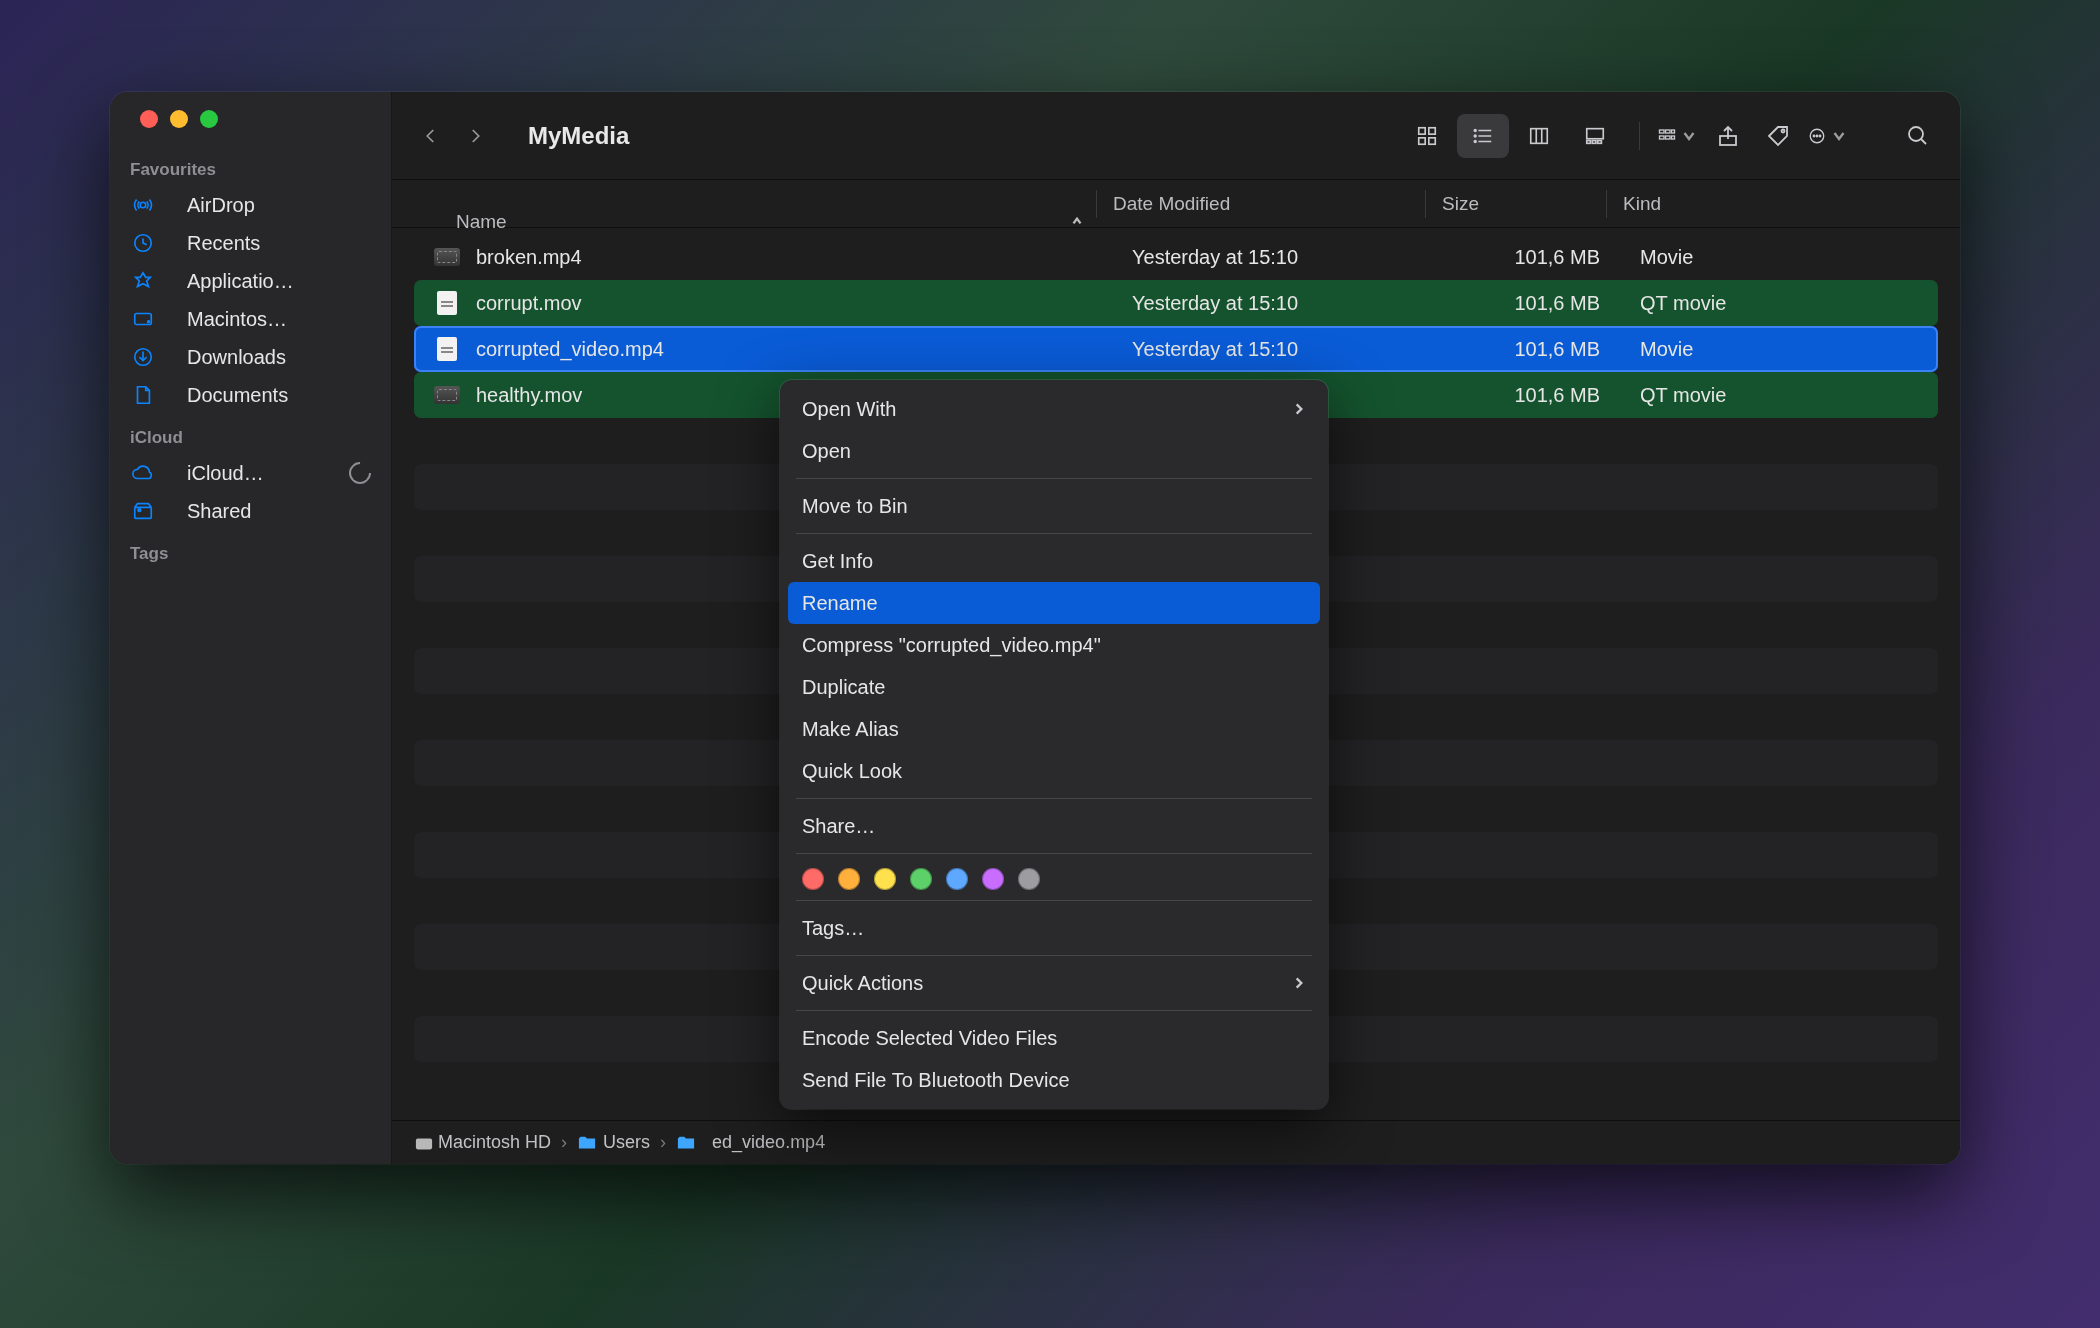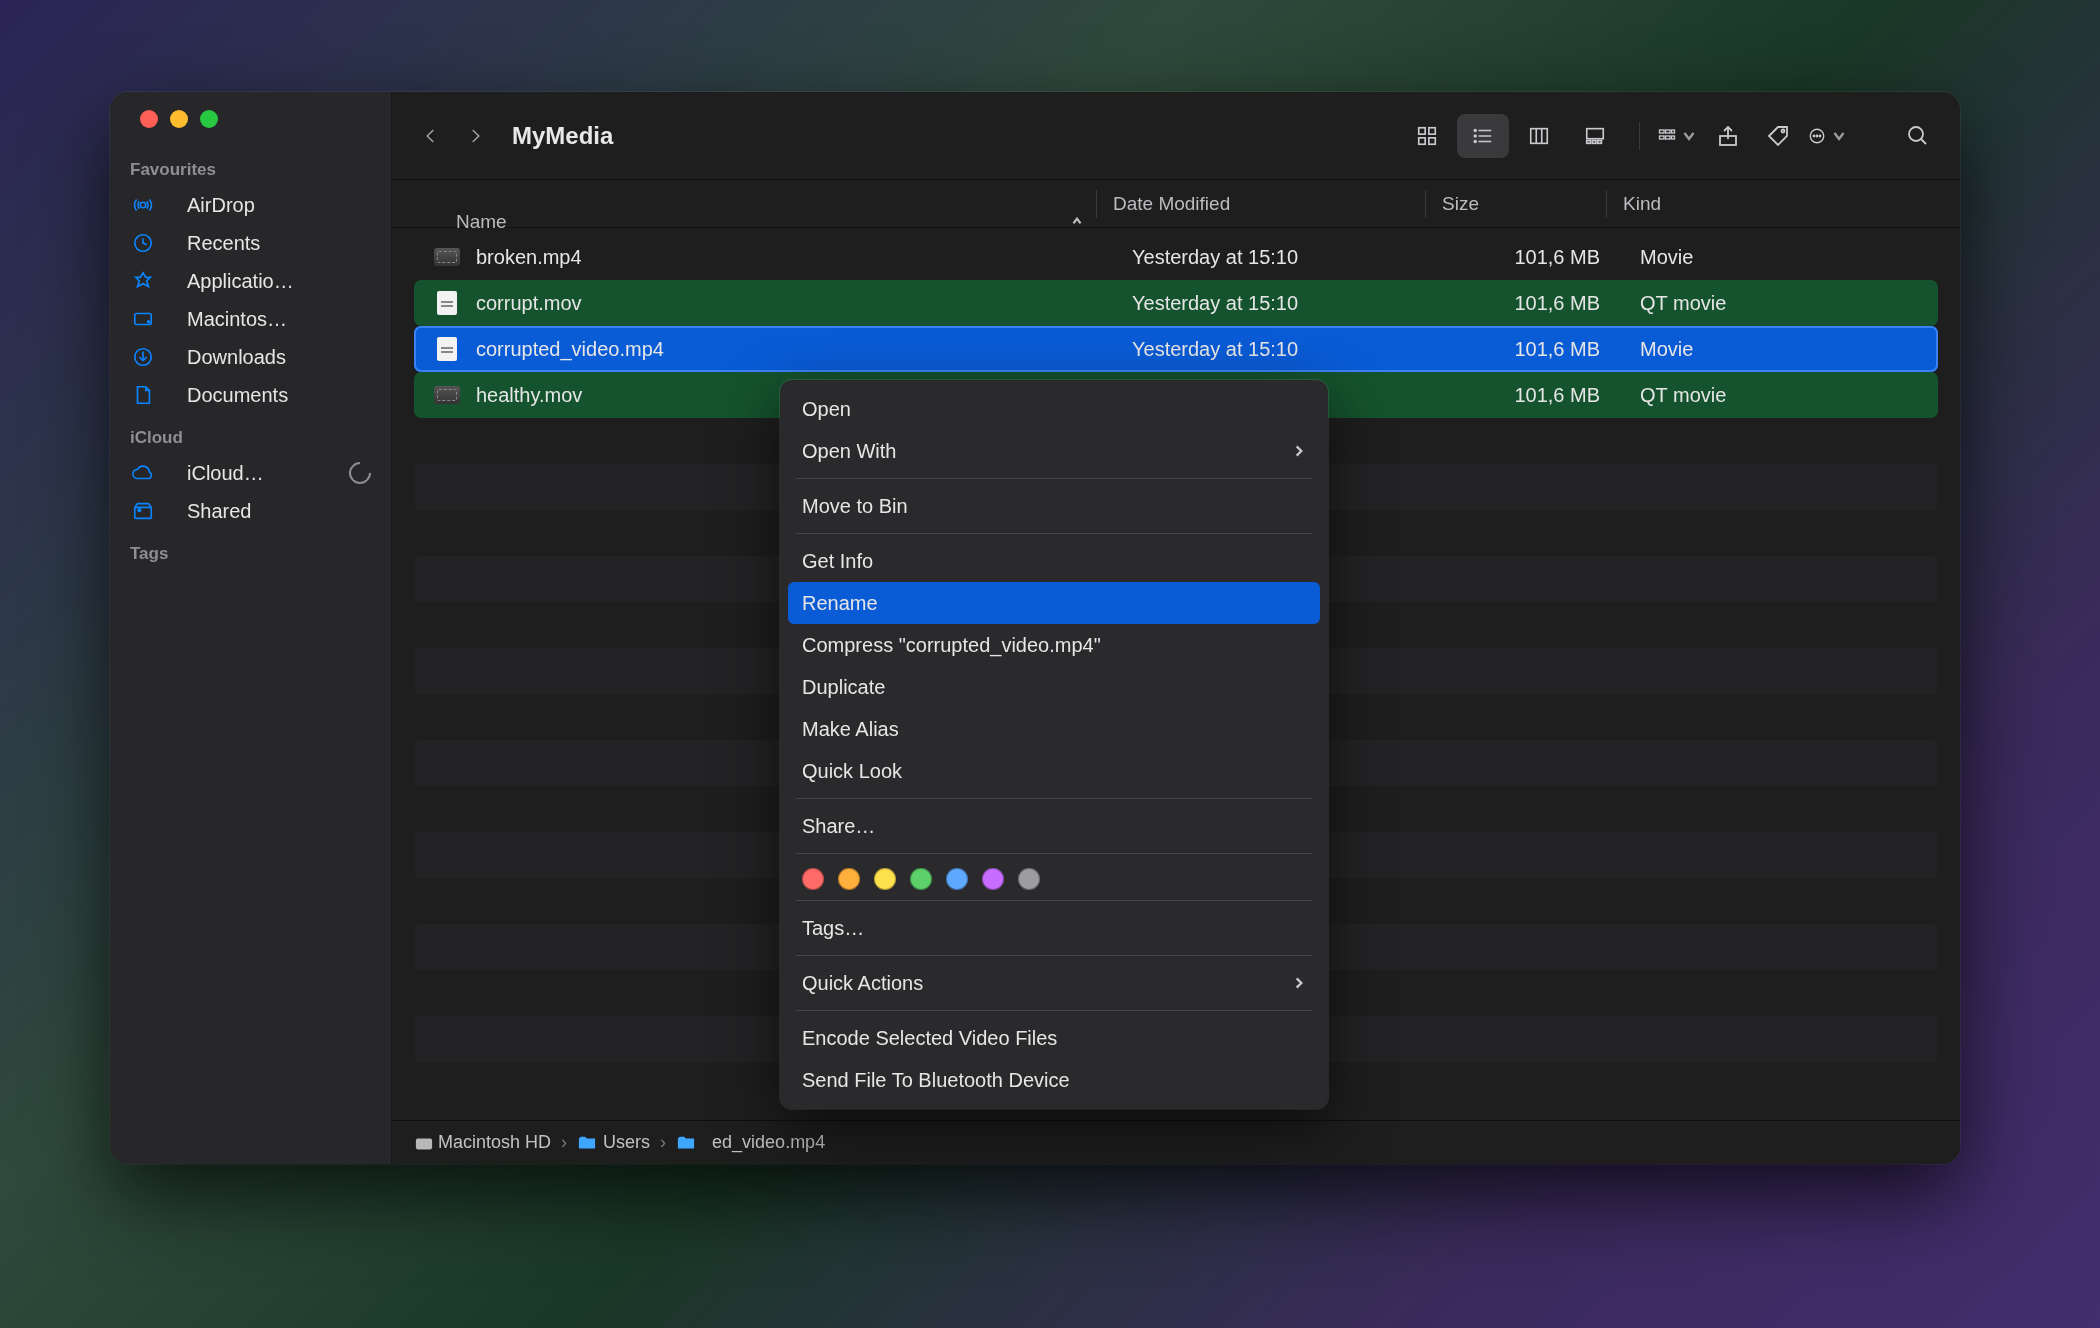--- a/index.html
+++ b/index.html
@@ -80,21 +80,21 @@
     padding: 0 22px;
     border-bottom:1px solid rgba(0,0,0,0.5);
     gap:10px;
   }
   .nav-btn {
     width:34px; height:34px; display:flex; align-items:center; justify-content:center;
     color:#9a9a9f;
   }
   .nav-btn svg { width:18px; height:18px; stroke:#9a9a9f; stroke-width:2.2; fill:none; }
   .folder-title {
-    color:#e8e8e8; font-size:24px; font-weight:600; margin-left:10px;
+    color:#e8e8e8; font-size:24px; font-weight:600; margin-left:26px;
   }
   .toolbar-spacer { flex:1; }
   .view-group { display:flex; gap:4px; align-items:center; }
   .view-btn {
     width:52px; height:44px; display:flex; align-items:center; justify-content:center;
     border-radius:8px;
     color:#c9c9ce;
   }
   .view-btn.active { background:#3a3a3c; }
   .view-btn svg { width:24px; height:22px; stroke:#c9c9ce; fill:none; stroke-width:1.8; }
@@ -476,27 +476,27 @@
         </span>
         <span style="display: flex; align-items: center; gap: 6px;">
           <span>ed_video.mp4</span>
         </span>
       </div>
   </div>
 </div>
 
 <div class="context-menu" id="context-menu">
     <div class="cm-item">
-      <span>Open</span>
-    </div>
-    <div class="cm-item">
       <span>Open With</span>
       <span class="cm-sub"><svg viewBox="0 0 12 12">
           <polyline points="4 2 8 6 4 10"></polyline>
         </svg></span>
+    </div>
+    <div class="cm-item">
+      <span>Open</span>
     </div>
     <div class="cm-sep"></div>
     <div class="cm-item">
       <span>Move to Bin</span>
     </div>
     <div class="cm-sep"></div>
     <div class="cm-item">
       <span>Get Info</span>
     </div>
     <div class="cm-item highlight">

